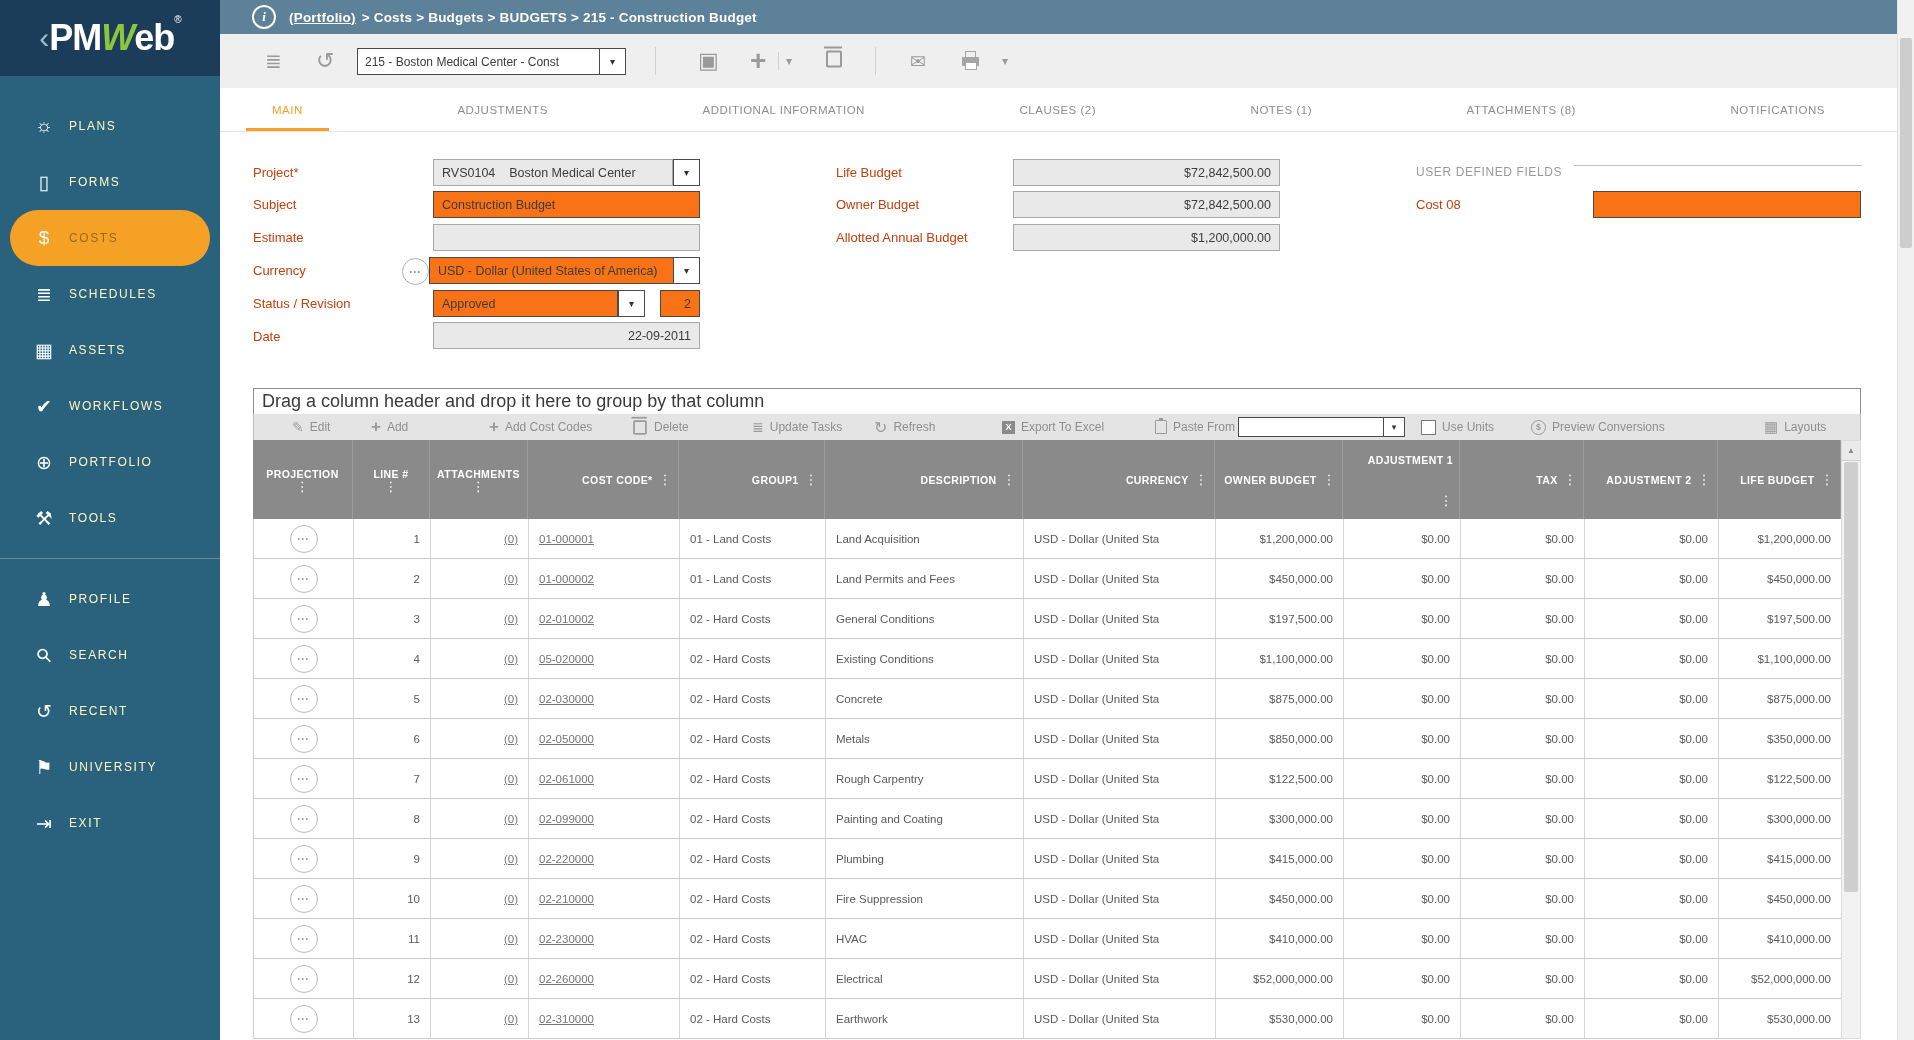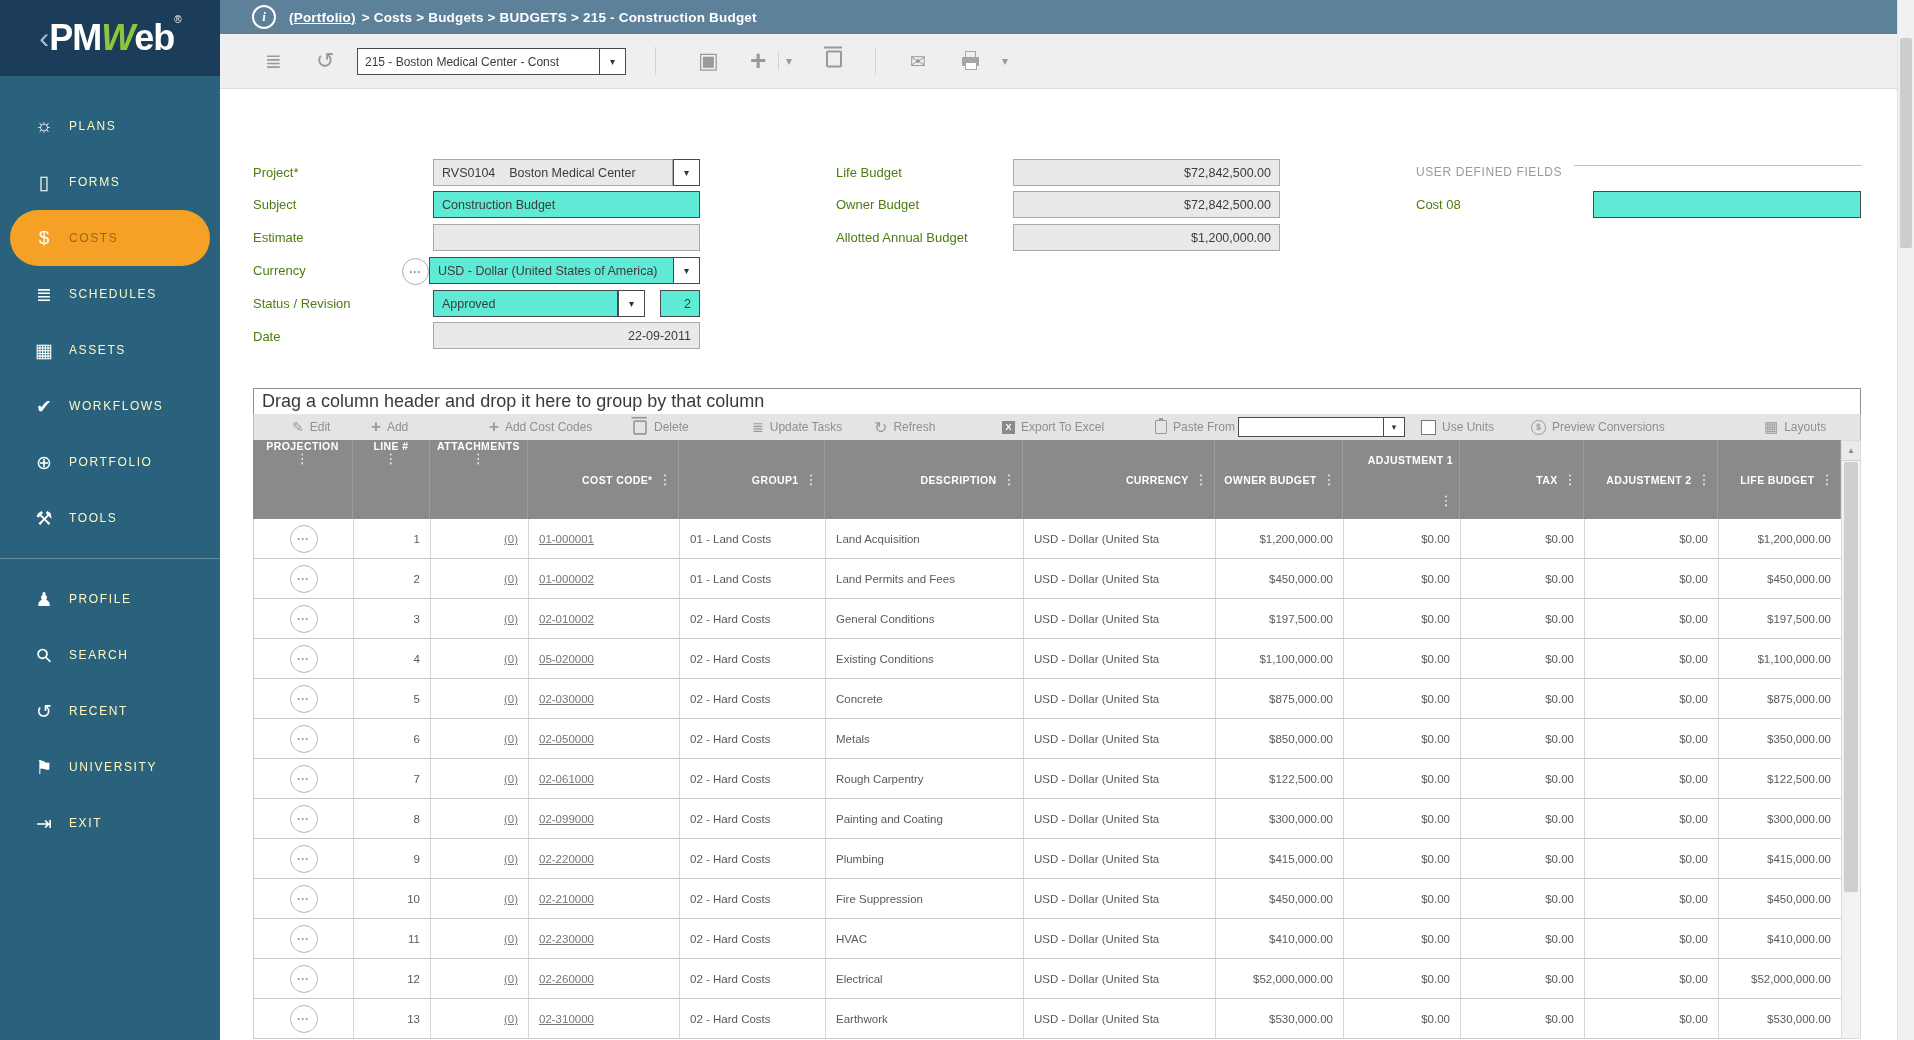--- a/index.html
+++ b/index.html
@@ -54,25 +54,25 @@
         font-size:9px;font-weight:bold;text-align:center;line-height:13px}
 
   .tabbar{position:absolute;left:0;top:88px;right:17px;height:43px;background:#fff;border-bottom:1px solid #e3e3e3;
           display:flex;justify-content:space-between;align-items:stretch;padding:0 60px 0 40px}
   .tab{display:flex;align-items:center;position:relative;padding:0 12px;font-size:11.5px;letter-spacing:.5px;
        color:#8e8e8e;cursor:pointer;white-space:nowrap}
   .tabbar .tab:nth-child(1){color:#f5a125}
   .tabbar .tab:nth-child(1)::after{content:"";position:absolute;left:-14px;right:-14px;bottom:0;height:3px;background:#f5a125}
 
   
-  .flabel{position:absolute;font-size:13px;color:#4d7c0f;white-space:nowrap}
+  .flabel{position:absolute;font-size:13px;color:#c2410c;white-space:nowrap}
   .fbox{position:absolute;height:27px;box-sizing:border-box;font-size:12.5px;color:#3c3c3c;
         display:flex;align-items:center;padding:0 8px;white-space:pre;overflow:hidden}
   .ro{background:#e9e9e9;border:1px solid #a9a9a9}
-  .ed{background:#5eead4;border:1px solid #4a4a4a}
+  .ed{background:#f97316;border:1px solid #4a4a4a}
   .rt{justify-content:flex-end}
   .farrow{position:absolute;width:27px;height:27px;box-sizing:border-box;background:#fff;border:1px solid #4a4a4a;
         display:flex;align-items:center;justify-content:center;font-size:10px;color:#333;cursor:pointer}
   .dots-circle{position:absolute;width:25px;height:25px;border:1.5px solid #adadad;border-radius:50%;background:#fff;
         display:flex;align-items:center;justify-content:center;font-size:7px;letter-spacing:1.5px;color:#8a8a8a;cursor:pointer}
   .udf{position:absolute;left:1196px;top:165px;width:446px;display:flex;align-items:flex-start;gap:12px;
        color:#9a9a9a;font-size:12px;letter-spacing:.6px;white-space:nowrap}
   .udf::after{content:"";flex:1;height:1px;background:#c2c2c2}
 
   
@@ -84,21 +84,21 @@
   .gico{color:#9a9a9a;font-size:14px}
   .gfilter{position:absolute;left:984px;top:3px;width:167px;height:20px;box-sizing:border-box;background:#fff;border:1px solid #4a4a4a;cursor:pointer}
   .gfilter .fa{position:absolute;right:0;top:0;width:20px;height:18px;border-left:1px solid #4a4a4a;display:flex;
         align-items:center;justify-content:center;font-size:9px;color:#333}
   .chk{display:inline-block;width:13px;height:13px;border:1.5px solid #777;background:#fff;cursor:pointer}
 
   .ghead{position:absolute;left:33px;top:440px;width:1588px;height:79px;background:#8a8a8a;display:flex}
   .gcol{box-sizing:border-box;border-right:1px solid #9d9d9d;display:flex;align-items:center;justify-content:flex-end;
         flex-wrap:wrap;column-gap:6px;row-gap:3px;color:#fff;font-size:10.5px;font-weight:700;letter-spacing:.4px;
         text-align:center;padding:0 6px;cursor:pointer}
-  .gcol:nth-child(-n+3){flex-direction:column;justify-content:flex-start;row-gap:2px}
+  .gcol:nth-child(-n+3){flex-direction:column;justify-content:center;row-gap:2px}
   .gcol .vd{font-size:13px;font-weight:400;line-height:10px;cursor:pointer}
   .gcol:nth-child(1){width:100px}.gcol:nth-child(2){width:77px}.gcol:nth-child(3){width:98px}
   .gcol:nth-child(4){width:151px}.gcol:nth-child(5){width:146px}.gcol:nth-child(6){width:198px}
   .gcol:nth-child(7){width:192px}.gcol:nth-child(8){width:128px}.gcol:nth-child(9){width:117px}
   .gcol:nth-child(10){width:124px}.gcol:nth-child(11){width:134px}.gcol:nth-child(12){width:123px}
 
   .grows{position:absolute;left:33px;top:519px;width:1588px;border-left:1px solid #cfcfcf}
   .grow{display:flex;height:40px;box-sizing:border-box;border-bottom:1px solid #c9c9c9;background:#fff}
   .gcell{box-sizing:border-box;border-right:1px solid #d6d6d6;display:flex;align-items:center;padding:0 10px;
          font-size:11.5px;color:#5a5a5a;overflow:hidden;white-space:nowrap}
@@ -226,20 +226,37 @@
     <span class="tb" style="left:530px;font-size:28px;font-weight:bold">+</span>
     <span class="tb-sep" style="left:558px;height:18px;top:18px"></span>
     <span class="tb" style="left:566px;font-size:12px">▾</span>
     <span class="tb" style="left:606px"><span class="icon-trash"></span></span>
     <span class="tb-sep" style="left:655px"></span>
     <span class="tb" style="left:690px;font-size:19px">✉</span>
     <span class="tb" style="left:742px"><span class="icon-print"></span></span>
     <span class="tb" style="left:782px;font-size:12px">▾</span>
   </div>
 
+  <div class="tabbar">
+
+      <div class="tab">MAIN</div>
+
+      <div class="tab">ADJUSTMENTS</div>
+
+      <div class="tab">ADDITIONAL INFORMATION</div>
+
+      <div class="tab">CLAUSES (2)</div>
+
+      <div class="tab">NOTES (1)</div>
+
+      <div class="tab">ATTACHMENTS (8)</div>
+
+      <div class="tab">NOTIFICATIONS</div>
+
+  </div>
 
   <span class="flabel" style="left:33px;top:165px">Project*</span>
   <div class="fbox ro" style="left:213px;top:159px;width:240px">RVS0104    Boston Medical Center</div>
   <div class="farrow" style="left:453px;top:159px">▾</div>
 
   <span class="flabel" style="left:33px;top:197px">Subject</span>
   <div class="fbox ed" style="left:213px;top:191px;width:267px">Construction Budget</div>
 
   <span class="flabel" style="left:33px;top:230px">Estimate</span>
   <div class="fbox ro" style="left:213px;top:224px;width:267px"></div>

